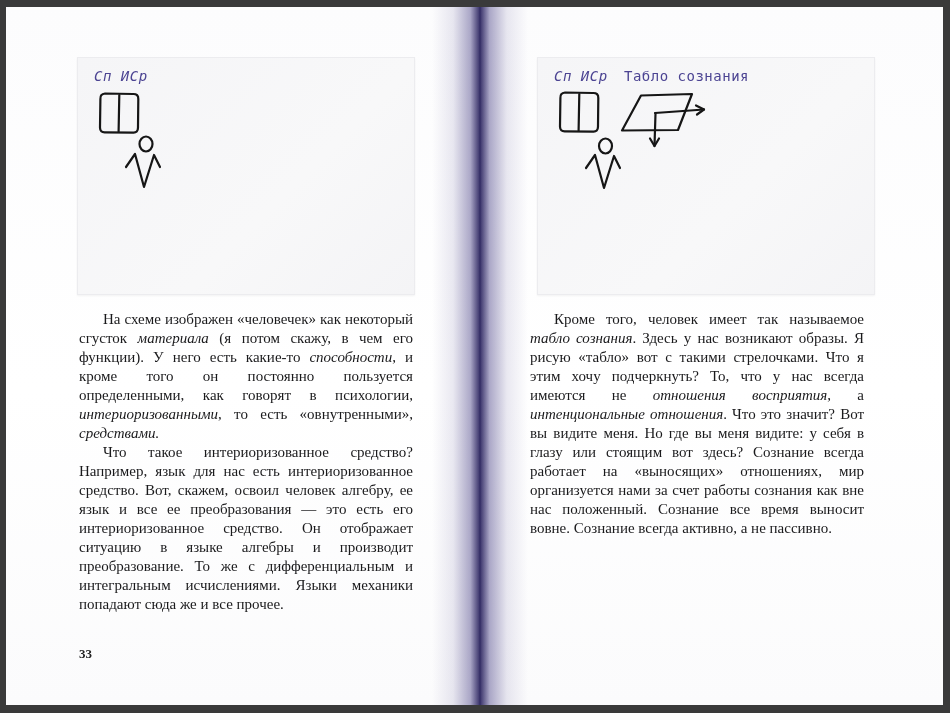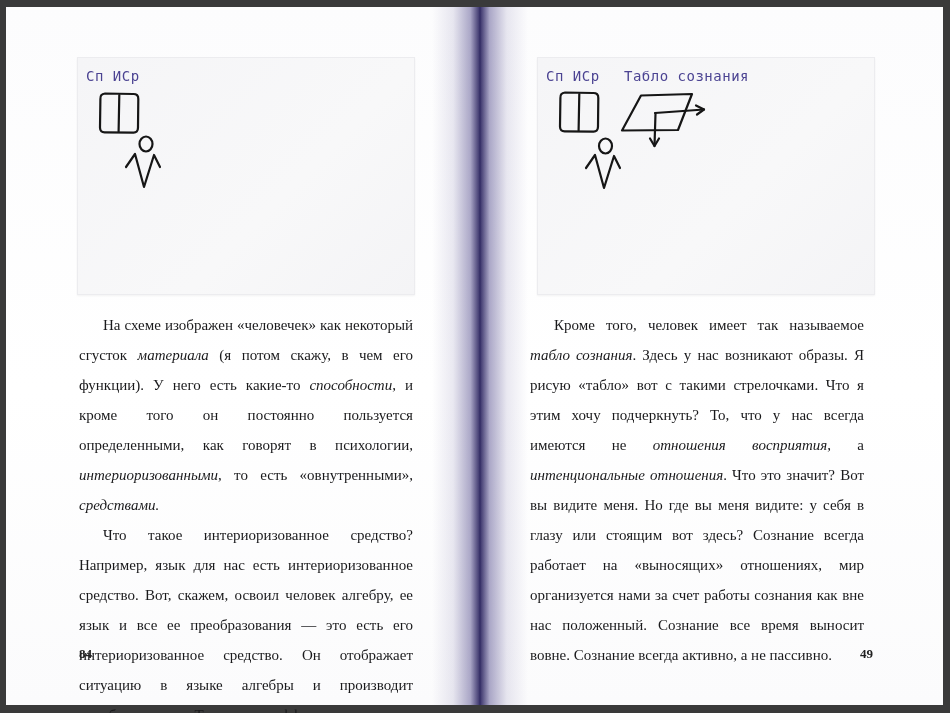--- a/index.html
+++ b/index.html
@@ -24,30 +24,30 @@
   .page.right{left:466px;}
   
   .figure-card{position:absolute;top:50px;width:336px;height:236px;
     background:linear-gradient(135deg,#f5f5f7 0%,#f8f8f9 60%,#f4f4f6 100%);
     border:1px solid #ececef;box-shadow:0 1px 2px rgba(0,0,0,0.05);}
   .page.left .figure-card{left:71px;}
   .page.right .figure-card{left:65px;}
   .fig-label{position:absolute;top:10px;
     font-family:"DejaVu Sans Mono","Liberation Mono",monospace;
     font-size:14px;letter-spacing:0.5px;color:#4b4392;white-space:pre;}
-  .fig-label.l1{left:8px;}
+  .fig-label.l1{left:16px;font-style:italic;}
   .fig-label.l2{left:86px;}
   .sketch{position:absolute;left:0;top:0;}
   .sk{stroke:#161616;stroke-width:2.2;fill:none;stroke-linecap:round;stroke-linejoin:round;}
   
   .text-col{position:absolute;top:303px;width:334px;color:#1a1a1c;}
   .page.left .text-col{left:73px;}
   .page.right .text-col{left:58px;}
   .text-col p{margin:0;text-indent:24px;text-align:justify;
-    font-size:15px;line-height:30px;}
+    font-size:15px;line-height:19px;}
   .text-col p span.it{font-style:italic;}
   .page-number{position:absolute;top:639px;width:334px;
     font-size:13px;font-weight:600;color:#222;}
   .page.left .page-number{left:73px;text-align:left;}
   .page.right .page-number{left:67px;text-align:right;}
 </style>
 </head>
 <body>
 
 <div class="frame">
@@ -64,21 +64,21 @@
           <g>
             <ellipse class="sk" cx="68" cy="86" rx="6.5" ry="7.5"></ellipse>
             <path class="sk" d="M48,109 L57,96 L66,129 L76,97 L82,109"></path>
           </g>
         </svg>
       </div>
       <div class="text-col">
         <p><span>На схеме изображен «человечек» как некоторый сгусток </span><span class="it">материала</span><span> (я потом скажу, в чем его функции). У него есть какие-то </span><span class="it">способности</span><span>, и кроме того он постоянно пользуется определенными, как говорят в психологии, </span><span class="it">интериоризованными</span><span>, то есть «овнутренными», </span><span class="it">средствами.</span></p>
         <p><span>Что такое интериоризованное средство? Например, язык для нас есть интериоризованное средство. Вот, скажем, освоил человек алгебру, ее язык и все ее преобразования — это есть его интериоризованное средство. Он отображает ситуацию в языке алгебры и производит преобразование. То же с дифференциальным и интегральным исчислениями. Языки механики попадают сюда же и все прочее.</span></p>
       </div>
-      <div class="page-number">84</div>
+      <div class="page-number">33</div>
     </section>
 
     <section class="page right">
       <div class="figure-card">
         <span class="fig-label l1">Сп ИСр</span>
         <span class="fig-label l2">Табло сознания</span>
         <svg class="sketch" width="336" height="236" viewBox="0 0 336 236">
           <g>
             <path class="sk" d="M27,34.5 Q22,35 22.4,40 L22,68.5 Q22,73.5 27,73.3 L55,73.6 Q60,74 60,68.5 L60.3,40 Q60.5,34.8 55,35 Z"></path>
             <path class="sk" d="M41.3,36 L40.6,72.5"></path>
@@ -96,18 +96,17 @@
           </g>
           <g>
             <path class="sk" d="M117.5,55.5 L116.5,88"></path>
             <path class="sk" d="M116.5,88 L112,80.5 M116.5,88 L121,80.5"></path>
           </g>
         </svg>
       </div>
       <div class="text-col">
         <p><span>Кроме того, человек имеет так называемое </span><span class="it">табло сознания</span><span>. Здесь у нас возникают образы. Я рисую «табло» вот с такими стрелочками. Что я этим хочу подчеркнуть? То, что у нас всегда имеются не </span><span class="it">отношения восприятия</span><span>, а </span><span class="it">интенциональные отношения</span><span>. Что это значит? Вот вы видите меня. Но где вы меня видите: у себя в глазу или стоящим вот здесь? Сознание всегда работает на «выносящих» отношениях, мир организуется нами за счет работы сознания как вне нас положенный. Сознание все время выносит вовне. Сознание всегда активно, а не пассивно.</span></p>
       </div>
-      <div class="page-number">49</div>
     </section>
 
     <div class="spine"></div>
   </div>
 </div>
 
 </body></html>

